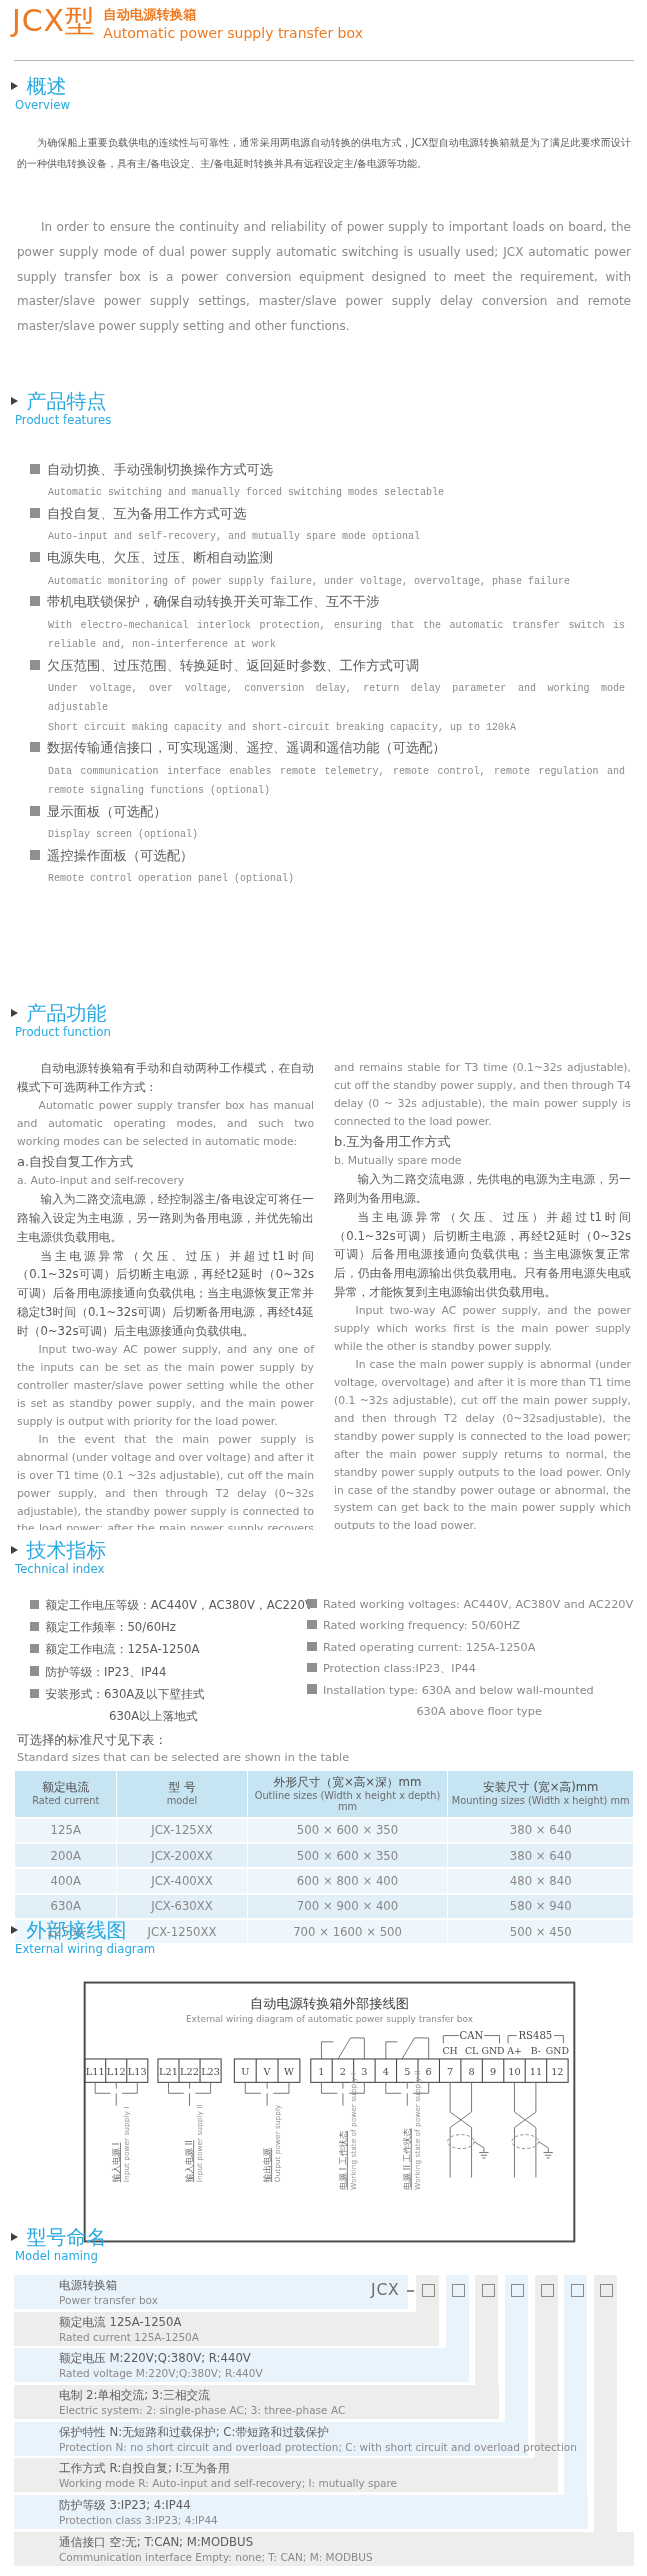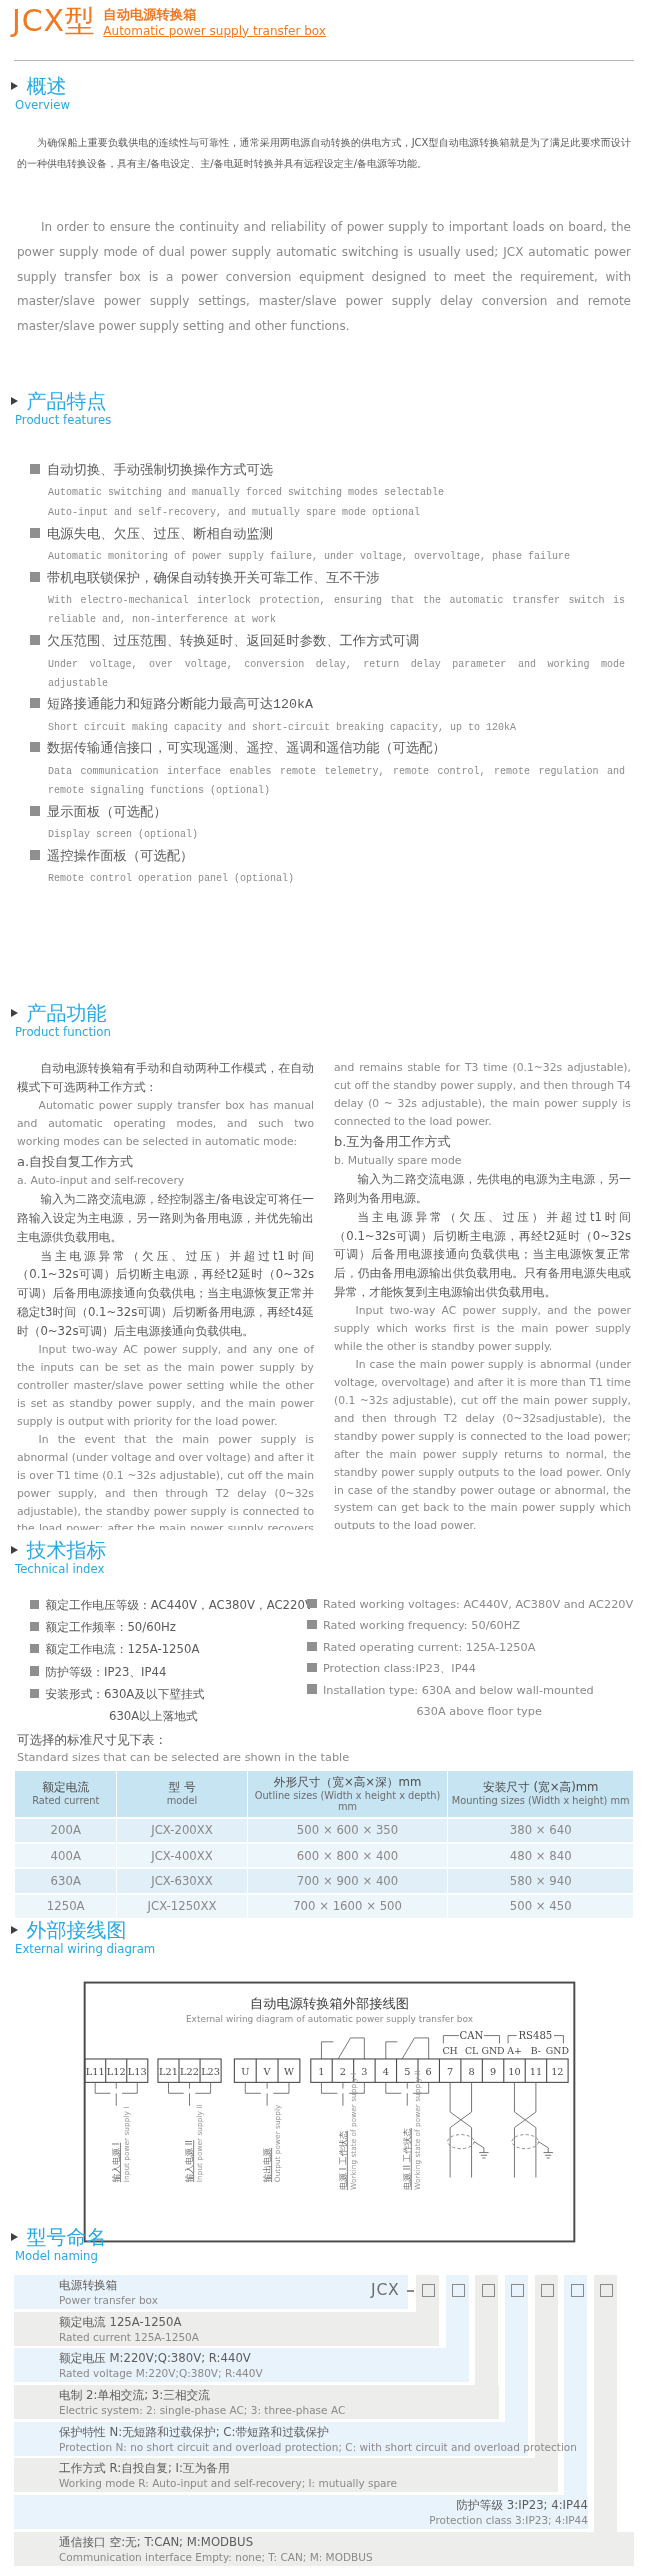--- a/index.html
+++ b/index.html
@@ -7,21 +7,21 @@
     width:648px;height:2576px;position:relative;background:#ffffff;
     font-family:"DejaVu Sans","Liberation Sans",sans-serif;
     overflow:hidden;
   }
   .abs{position:absolute;}
   
   .pagehead{top:6.2px;left:12px;display:flex;align-items:flex-start;}
   .model-name{font-size:30px;line-height:1.0;color:#ee7b23;font-weight:400;letter-spacing:0.8px;}
   .title-stack{margin-left:7.8px;margin-top:0.8px;}
   .title-zh{font-size:13.3px;font-weight:700;color:#ee7b23;line-height:1.25;}
-  .title-en{font-size:12px;color:#ee7b23;line-height:1.3;text-decoration:underline;}
+  .title-en{font-size:14px;color:#ee7b23;line-height:1.3;}
   .toprule{top:60px;left:14px;width:620px;border-top:0.8px solid #b5b5b5;height:0;}
   
   .shead{position:absolute;left:11px;}
   .shead .tri{position:absolute;left:0;top:7px;width:0;height:0;
     border-left:7px solid #3f3f3f;border-top:4.7px solid transparent;border-bottom:4.7px solid transparent;}
   .shead .zh{margin-left:15.6px;font-size:20px;color:#29a9e1;line-height:1.15;}
   .shead .en{margin-left:4px;font-size:11.7px;color:#29a9e1;line-height:1.3;}
   
   .para-zh{font-size:10px;color:#5c5a5a;line-height:2.06;text-align:justify;text-indent:2em;}
   .para-en{font-size:12px;color:#8c8a8a;line-height:2.07;text-align:justify;text-indent:2em;}
@@ -108,36 +108,36 @@
   <span class="tri"></span>
   <div class="zh">产品特点</div>
   <div class="en">Product features</div>
 </div>
 <div class="abs feat" style="top:459px;">
   <div class="item">
     <div class="zh"><span class="sq"></span><span>自动切换、手动强制切换操作方式可选</span></div>
     <div class="en">Automatic switching and manually forced switching modes selectable</div>
   </div>
   <div class="item">
+    <div class="zh"><span class="sq"></span><span>自投自复、互为备用工作方式可选</span></div>
     <div class="en">Auto-input and self-recovery, and mutually spare mode optional</div>
   </div>
   <div class="item">
     <div class="zh"><span class="sq"></span><span>电源失电、欠压、过压、断相自动监测</span></div>
     <div class="en">Automatic monitoring of power supply failure, under voltage, overvoltage, phase failure</div>
   </div>
   <div class="item">
     <div class="zh"><span class="sq"></span><span>带机电联锁保护，确保自动转换开关可靠工作、互不干涉</span></div>
     <div class="en">With electro-mechanical interlock protection, ensuring that the automatic transfer switch is reliable and, non-interference at work</div>
   </div>
   <div class="item">
     <div class="zh"><span class="sq"></span><span>欠压范围、过压范围、转换延时、返回延时参数、工作方式可调</span></div>
     <div class="en">Under voltage, over voltage, conversion delay, return delay parameter and working mode adjustable</div>
   </div>
   <div class="item">
-    <div class="zh"><span class="sq"></span><span>短路接通能力和短路分断能力最高可达120kA</span></div>
     <div class="en">Short circuit making capacity and short-circuit breaking capacity, up to 120kA</div>
   </div>
   <div class="item">
     <div class="zh"><span class="sq"></span><span>数据传输通信接口，可实现遥测、遥控、遥调和遥信功能（可选配）</span></div>
     <div class="en">Data communication interface enables remote telemetry, remote control, remote regulation and remote signaling functions (optional)</div>
   </div>
   <div class="item">
     <div class="zh"><span class="sq"></span><span>显示面板（可选配）</span></div>
     <div class="en">Display screen (optional)</div>
   </div>
@@ -223,20 +223,26 @@
           <div class="h-zh">外形尺寸（宽×高×深）mm</div>
           <div class="h-en">Outline sizes (Width x height x depth) mm</div>
         </th>
       <th>
           <div class="h-zh">安装尺寸 (宽×高)mm</div>
           <div class="h-en">Mounting sizes (Width x height) mm</div>
         </th>
     </tr>
   </thead>
   <tbody>
+    <tr class="odd">
+      <td>125A</td>
+        <td>JCX-125XX</td>
+        <td>500 × 600 × 350</td>
+        <td>380 × 640</td>
+    </tr>
     <tr class="even">
       <td>200A</td>
         <td>JCX-200XX</td>
         <td>500 × 600 × 350</td>
         <td>380 × 640</td>
     </tr>
     <tr class="odd">
       <td>400A</td>
         <td>JCX-400XX</td>
         <td>600 × 800 × 400</td>
@@ -373,21 +379,21 @@
     <div class="ben">Electric system:  2: single-phase AC; 3: three-phase AC</div>
   </div>
   <div class="band bblue" style="top:147px;width:514px;">
     <div class="bzh">保护特性  N:无短路和过载保护;  C:带短路和过载保护</div>
     <div class="ben">Protection   N: no short circuit and overload protection; C: with short circuit and overload protection</div>
   </div>
   <div class="band bgray" style="top:183px;width:544px;">
     <div class="bzh">工作方式  R:自投自复;  I:互为备用</div>
     <div class="ben">Working mode   R: Auto-input and self-recovery; I: mutually spare</div>
   </div>
-  <div class="band bblue" style="top:220px;width:574px;text-align:right;">
+  <div class="band bblue" style="top:220px;width:574px;">
     <div class="bzh">防护等级  3:IP23;  4:IP44</div>
     <div class="ben">Protection class   3:IP23;  4:IP44</div>
   </div>
   <div class="band bgray" style="top:257px;width:620px;">
     <div class="bzh">通信接口   空:无;  T:CAN;  M:MODBUS</div>
     <div class="ben">Communication interface   Empty: none; T: CAN; M: MODBUS</div>
   </div>
 
   <div class="mjcx">JCX</div>
   <div class="mdash"></div>

